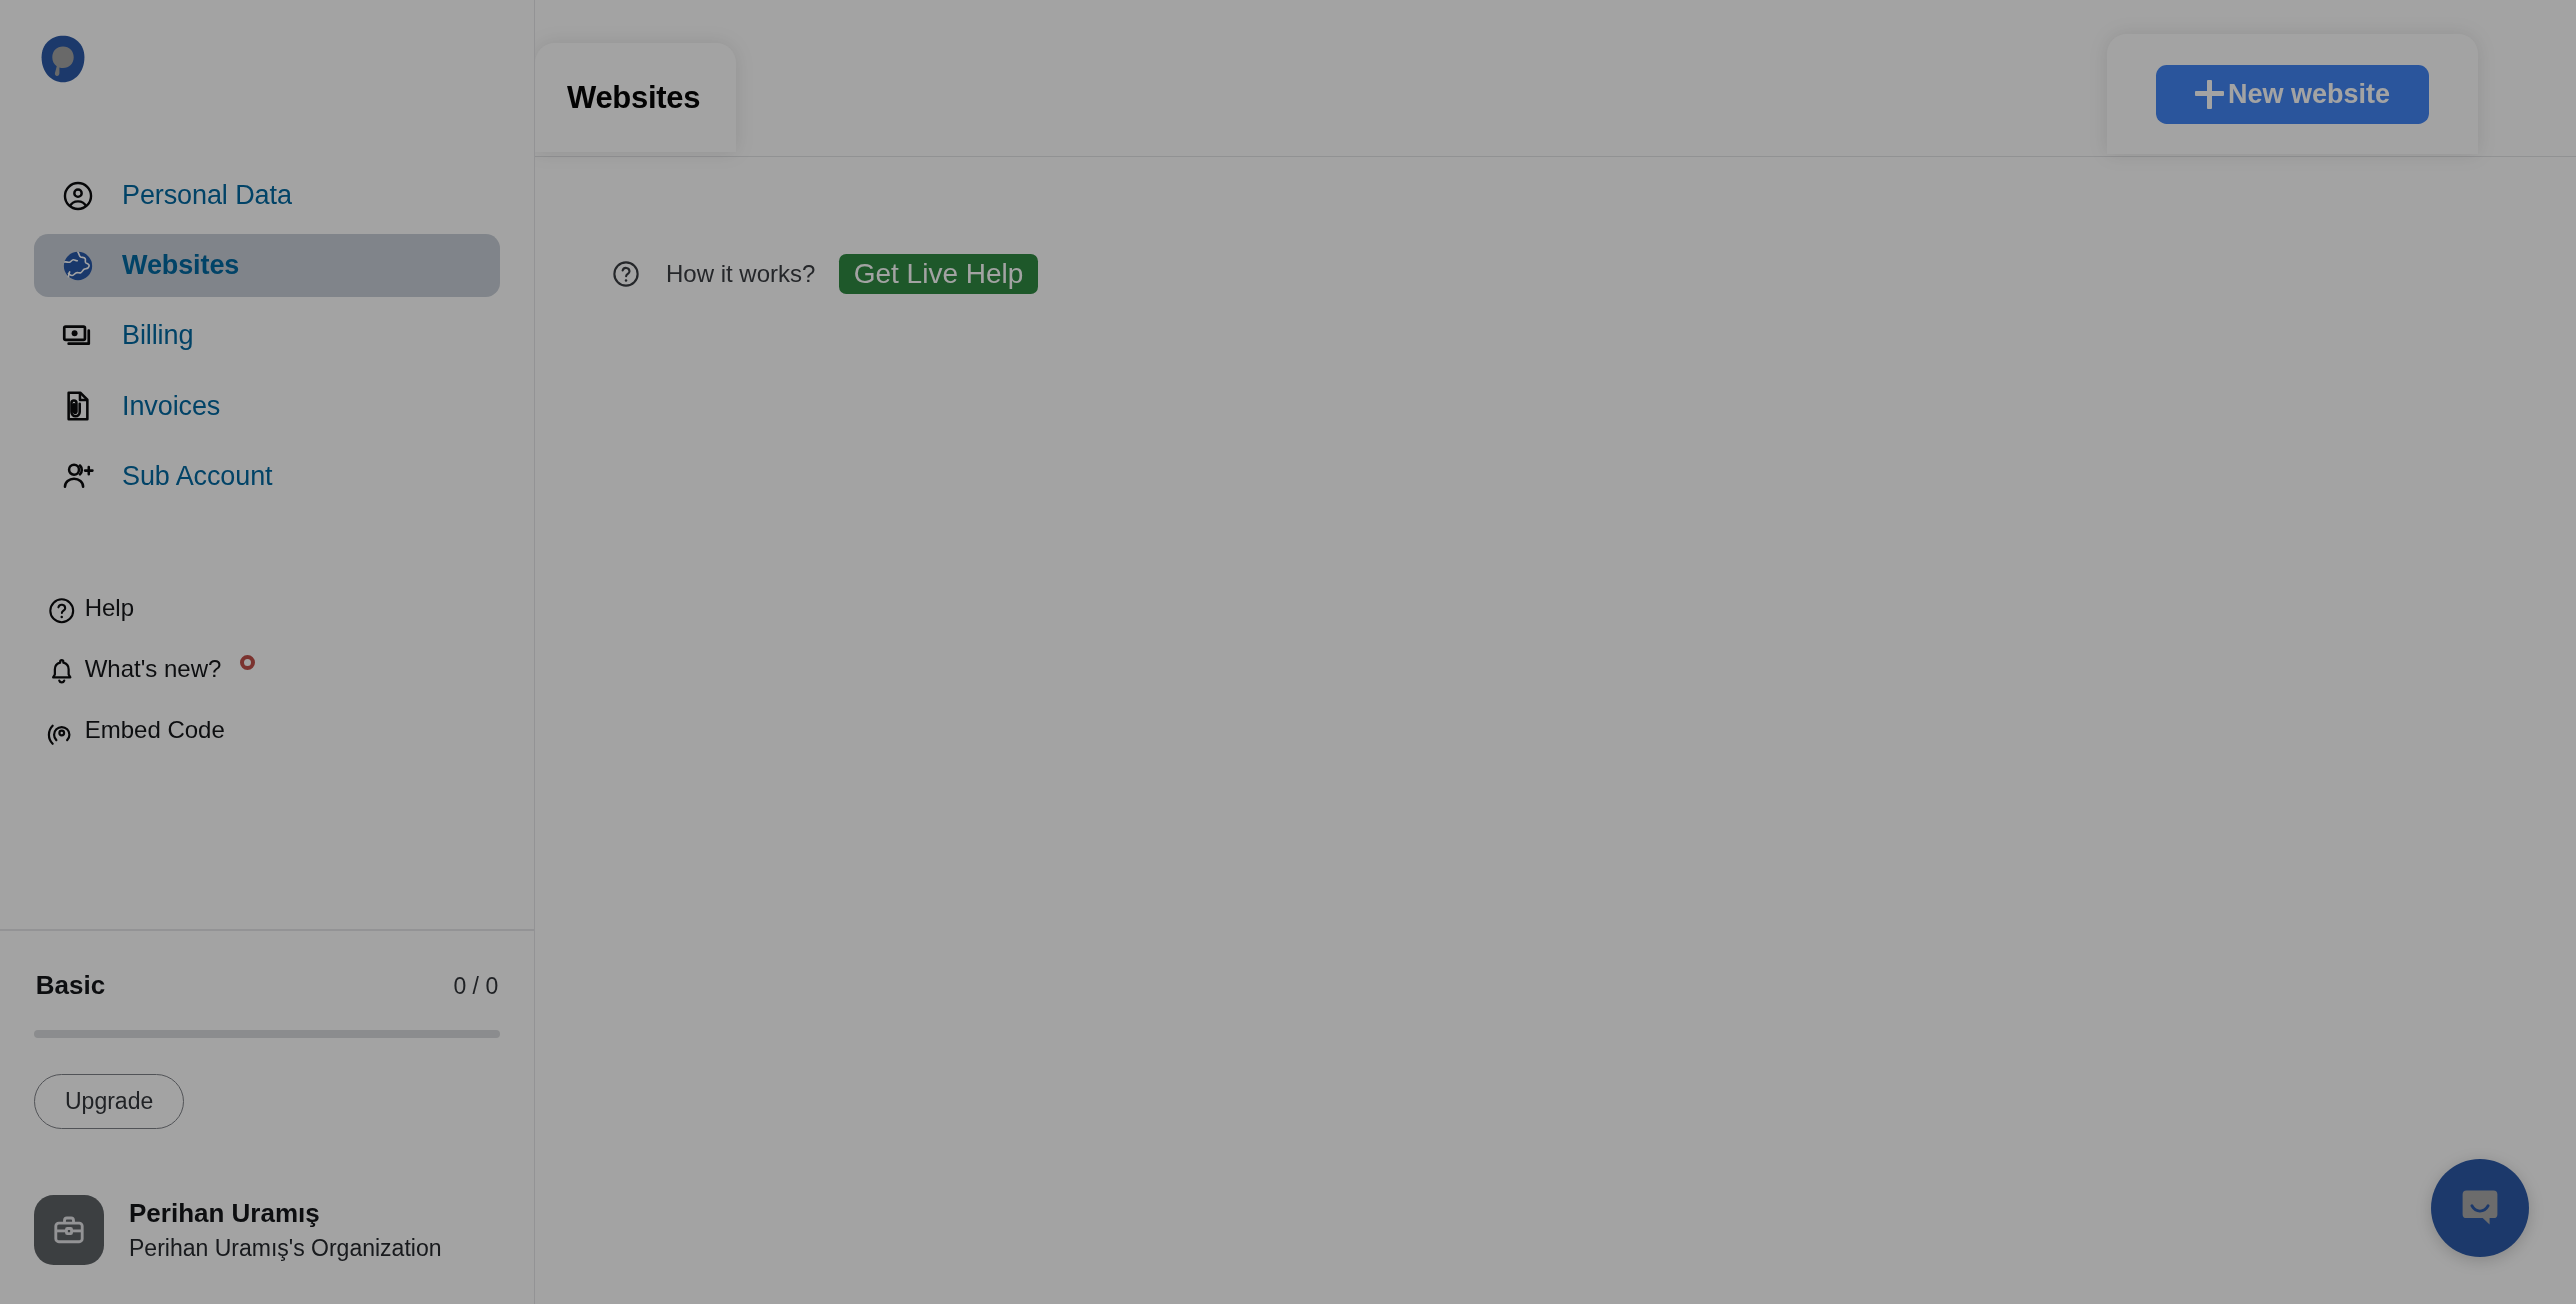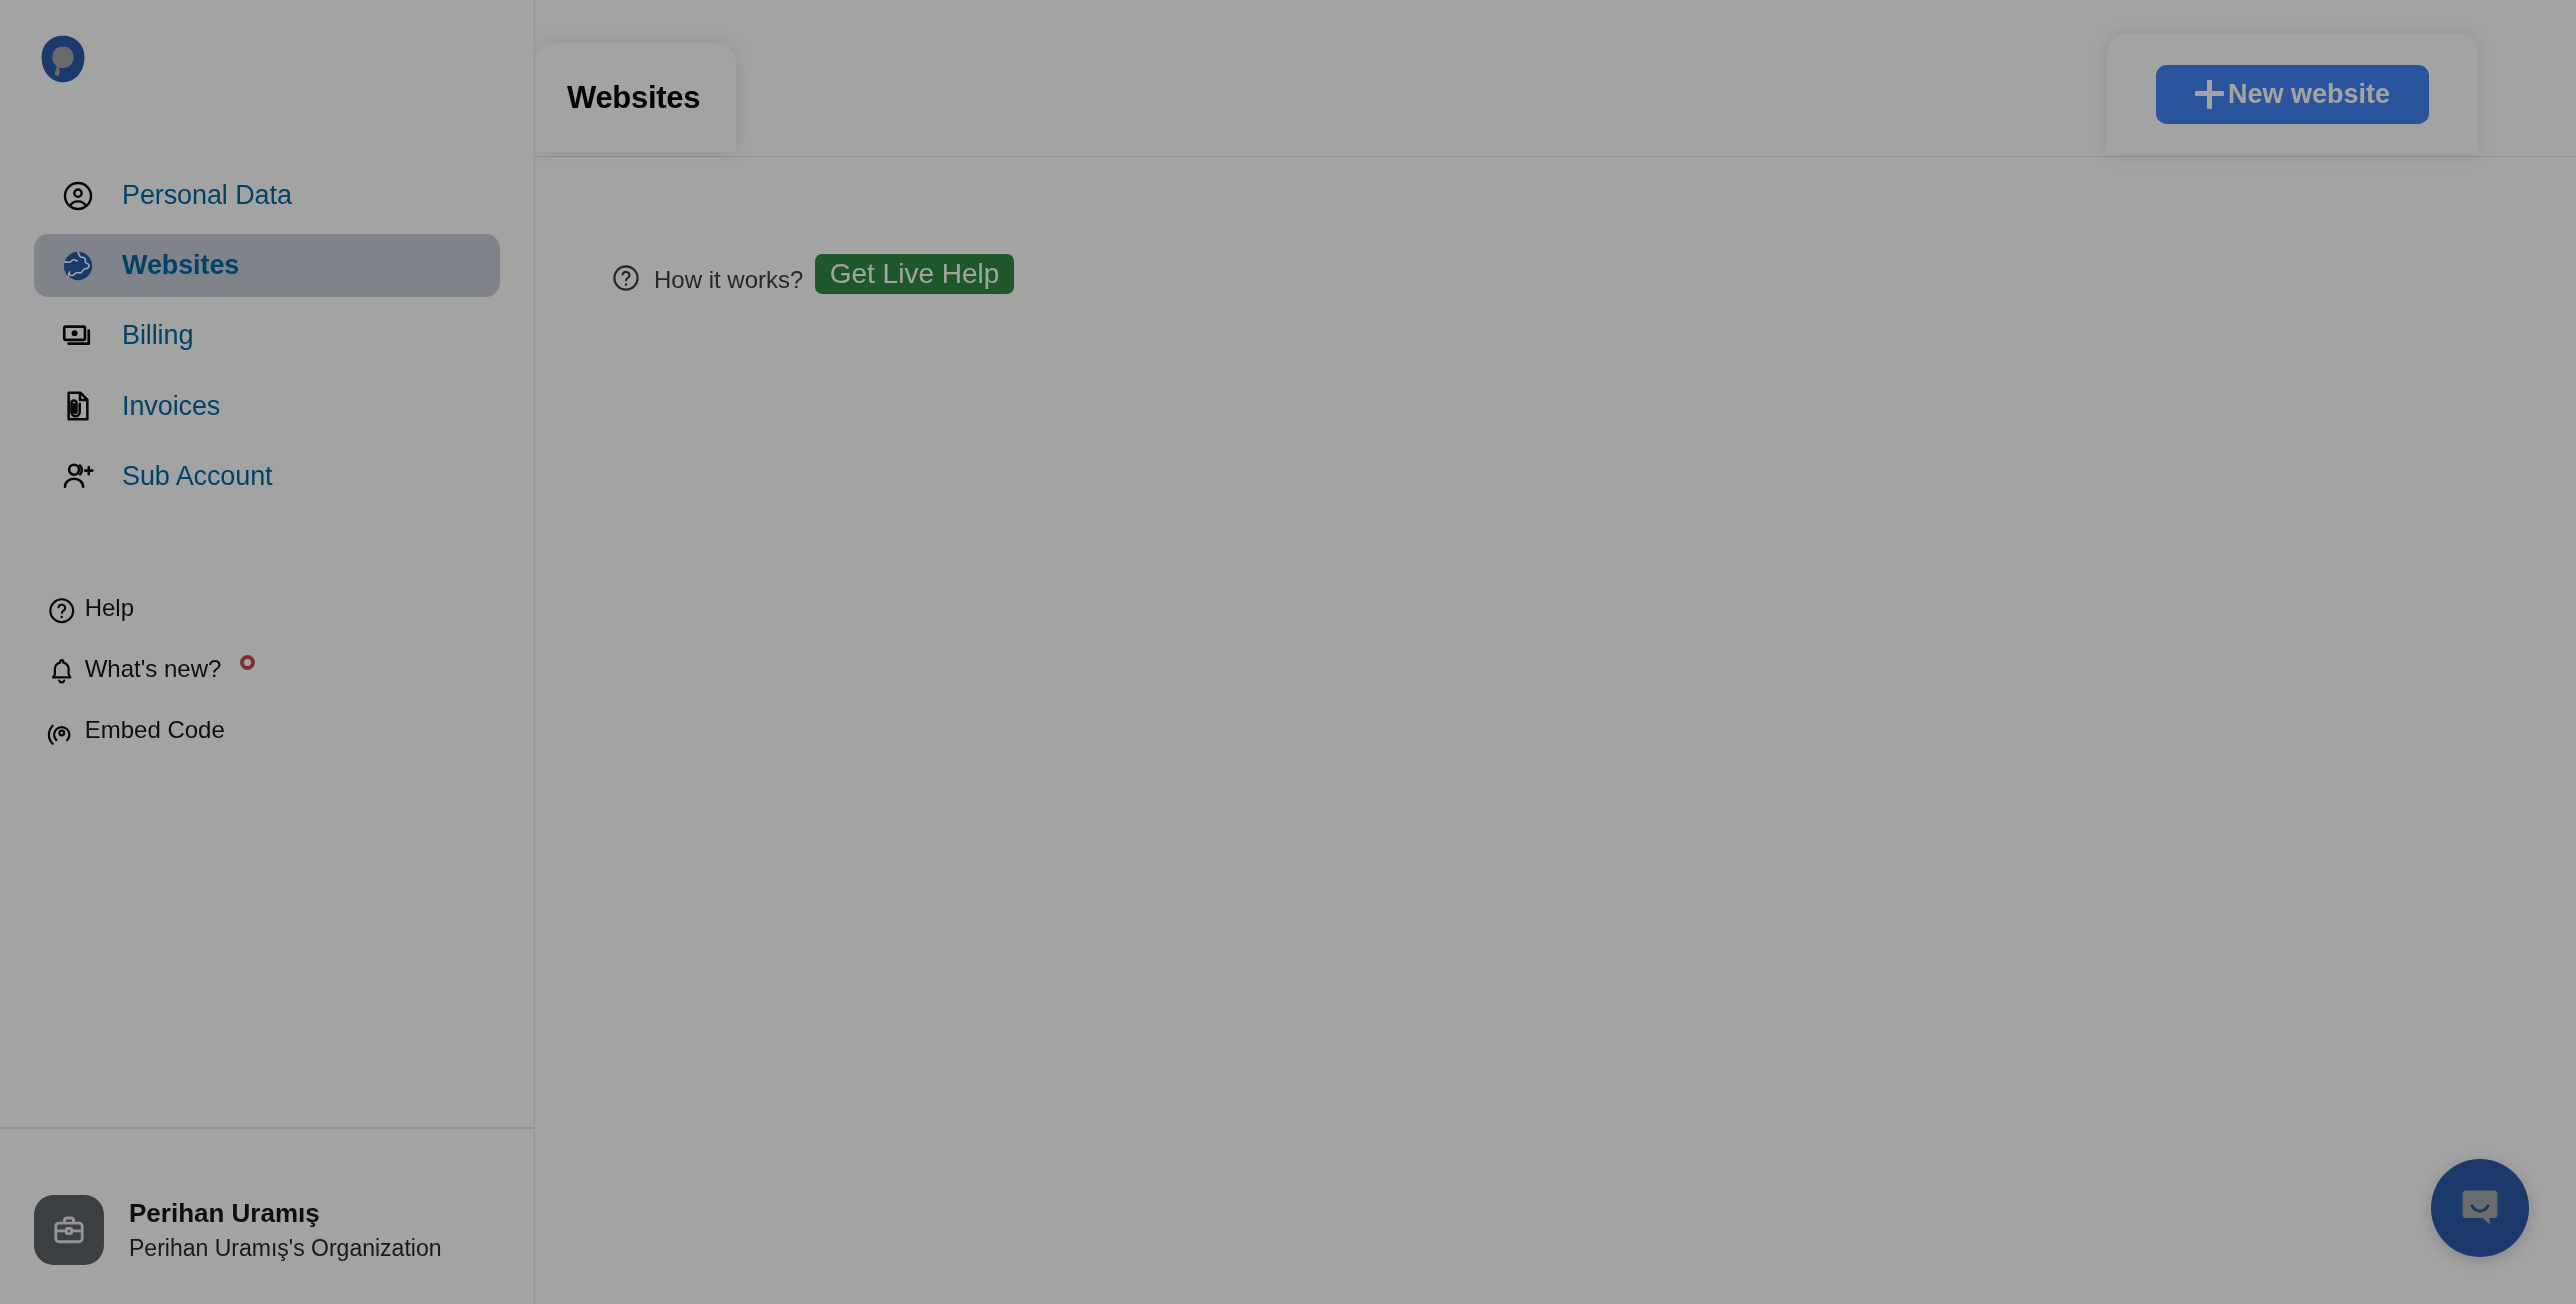--- a/index.html
+++ b/index.html
@@ -292,22 +292,22 @@
   }
   .plus-glyph::before { left: 0; right: 0; top: 11.6px; height: 5.4px; }
   .plus-glyph::after  { top: 0; bottom: 0; left: 11.6px; width: 5.4px; }
 
   
   .howto-row {
     position: absolute;
     left: 75px;
     top: 254px;
     display: flex;
-    align-items: flex-end;
-    gap: 12px;
+    align-items: center;
+    gap: 24px;
   }
   .howto-icon {
     width: 32px;
     height: 32px;
     flex: 0 0 32px;
     display: flex;
     align-items: center;
     justify-content: center;
   }
   .howto-text {
@@ -465,20 +465,30 @@
         </span>
         <span class="nav-label">Embed Code</span>
       </div>
 
     </nav>
 
     <div class="sidebar-spacer"></div>
 
     <div class="sidebar-divider"></div>
 
+    <div class="plan-block">
+      <div class="plan-row">
+        <span class="plan-name">Basic</span>
+        <span class="plan-count">0 / 0</span>
+      </div>
+      <div class="plan-progress">
+        <div class="plan-progress-fill" id="plan-fill" style="width: 0%;"></div>
+      </div>
+      <button class="upgrade-btn">Upgrade</button>
+    </div>
 
     <div class="account-block">
       <span class="account-avatar">
         <svg viewBox="0 0 24 24" width="36" height="36" fill="none" stroke="#e6e7e9" stroke-width="1.9" stroke-linejoin="round">
           <rect x="3.2" y="7.4" width="17.6" height="12.4" rx="2"></rect>
           <path d="M9 7.2V5.6a1.6 1.6 0 0 1 1.6-1.6h2.8A1.6 1.6 0 0 1 15 5.6v1.6"></path>
           <path d="M3.4 12.6h17.2"></path>
           <rect x="10.3" y="11" width="3.4" height="3.4" rx=".6" fill="#5f6367"></rect>
         </svg>
       </span>

